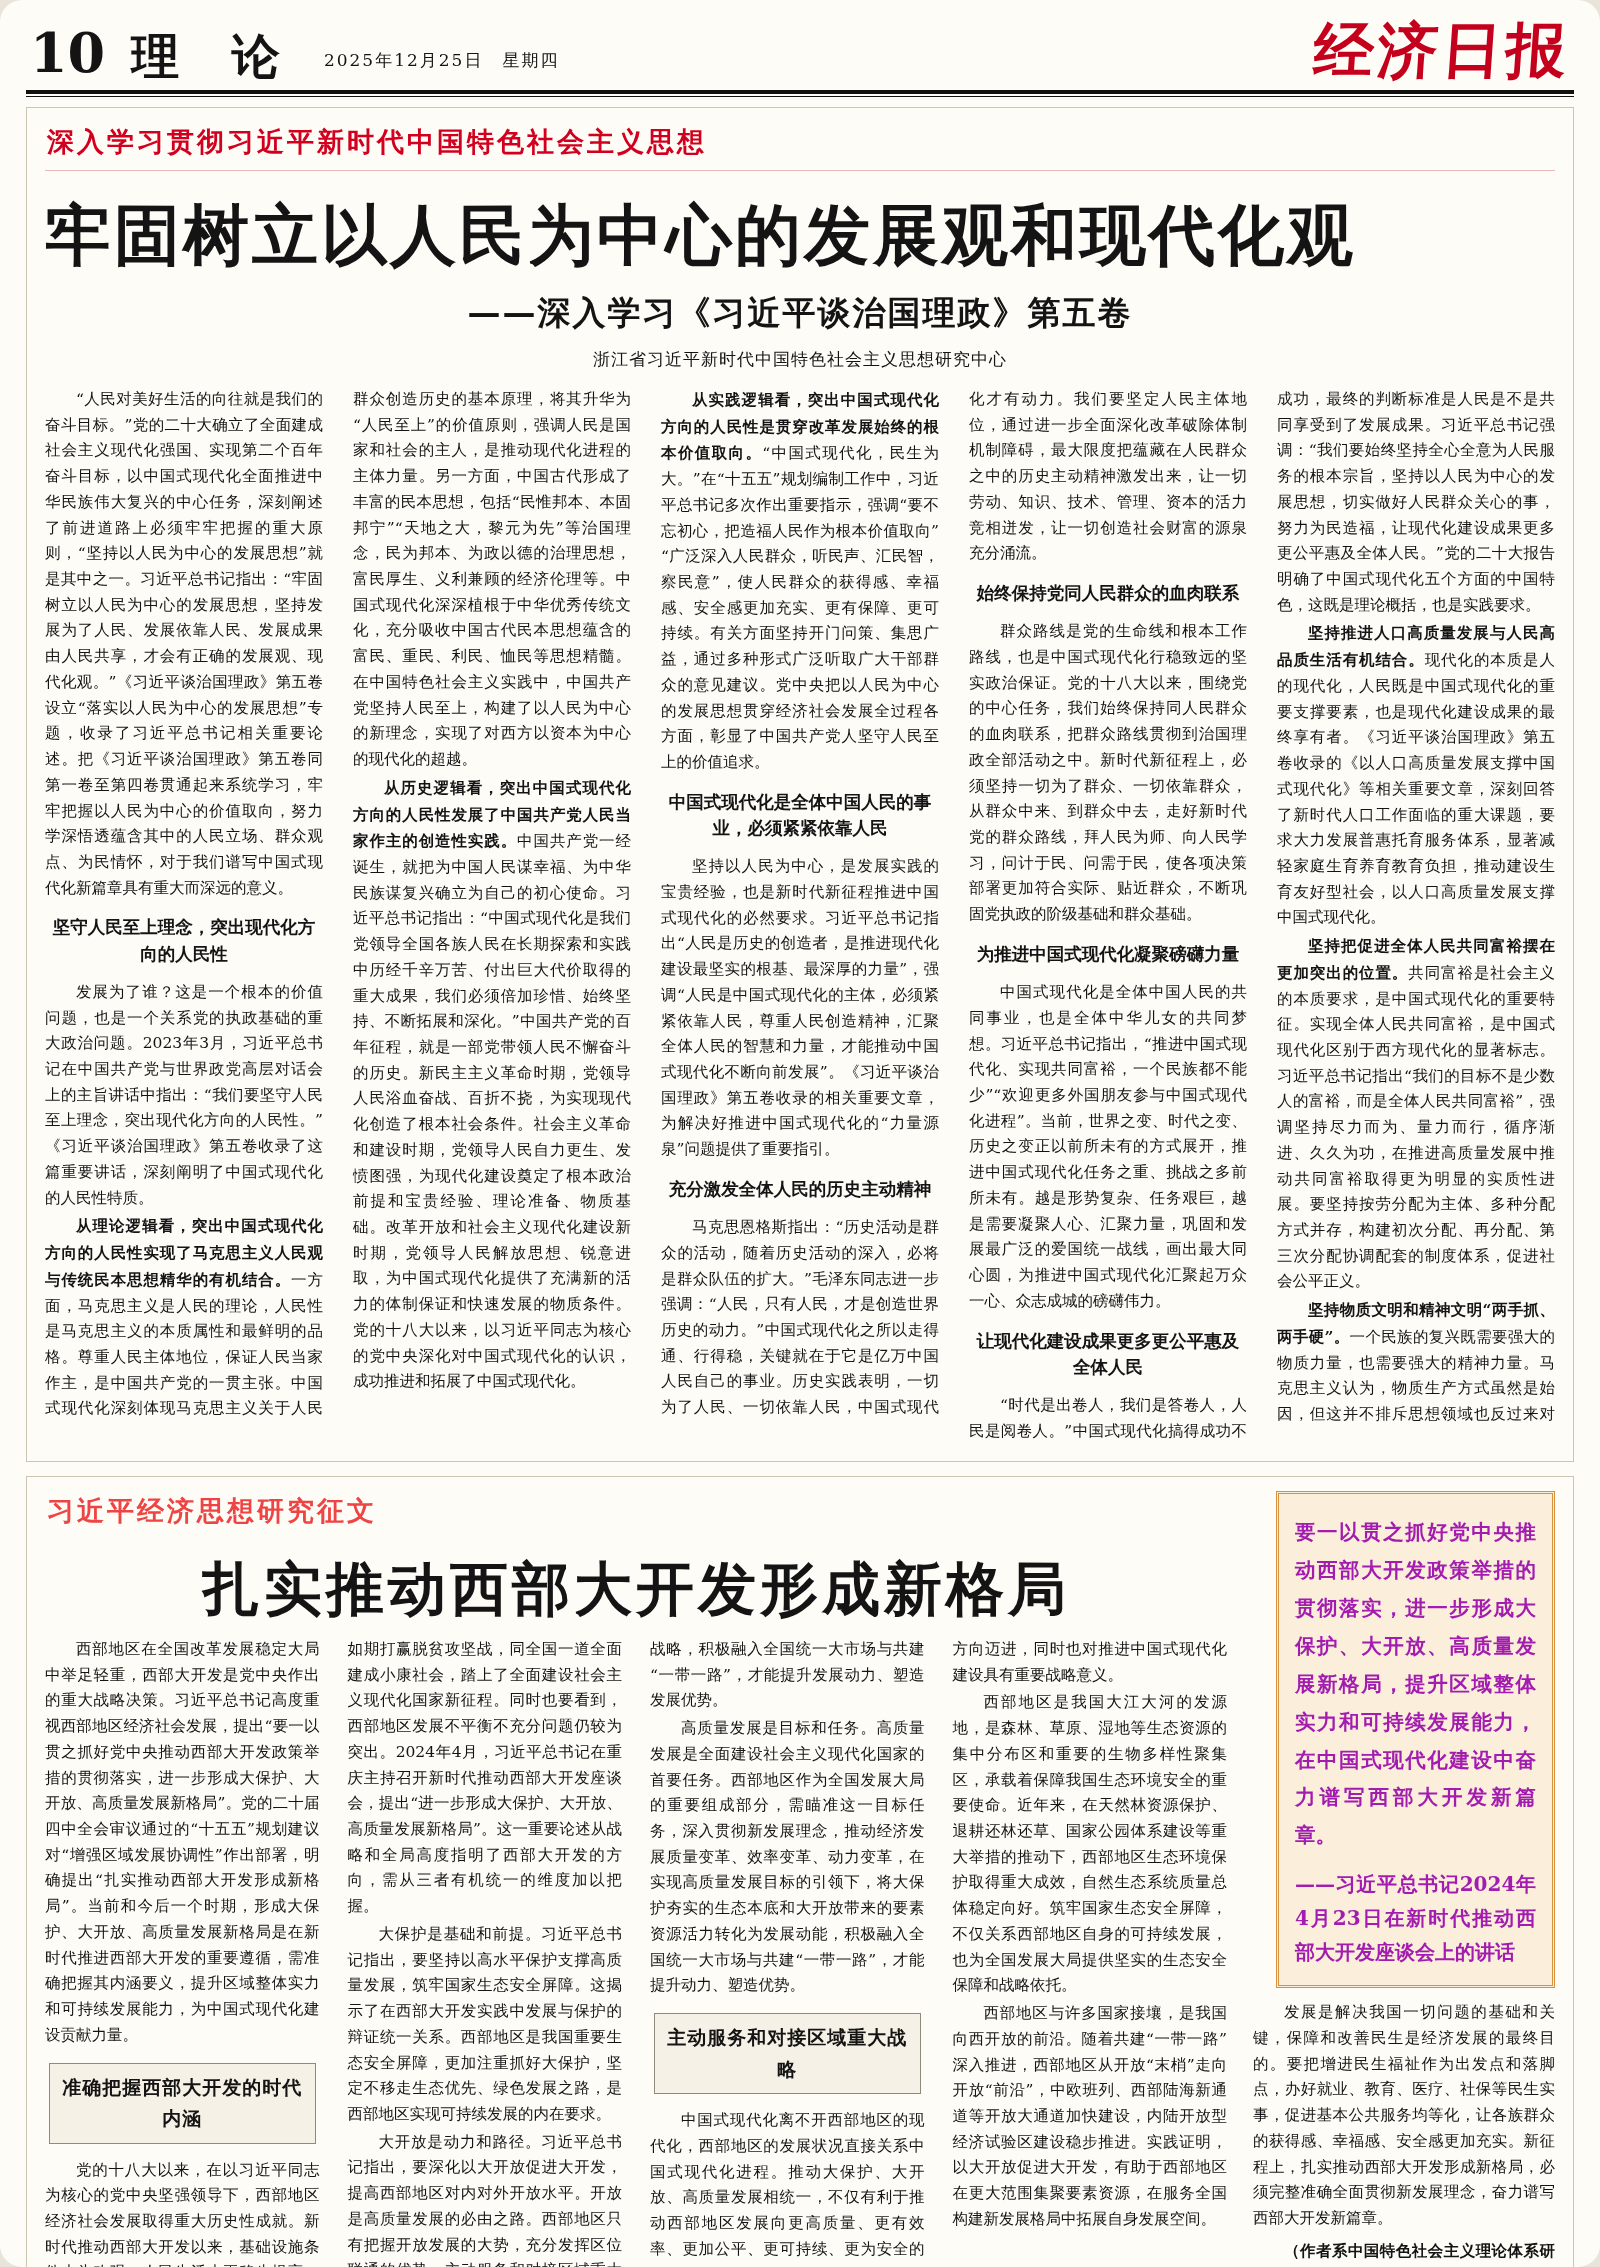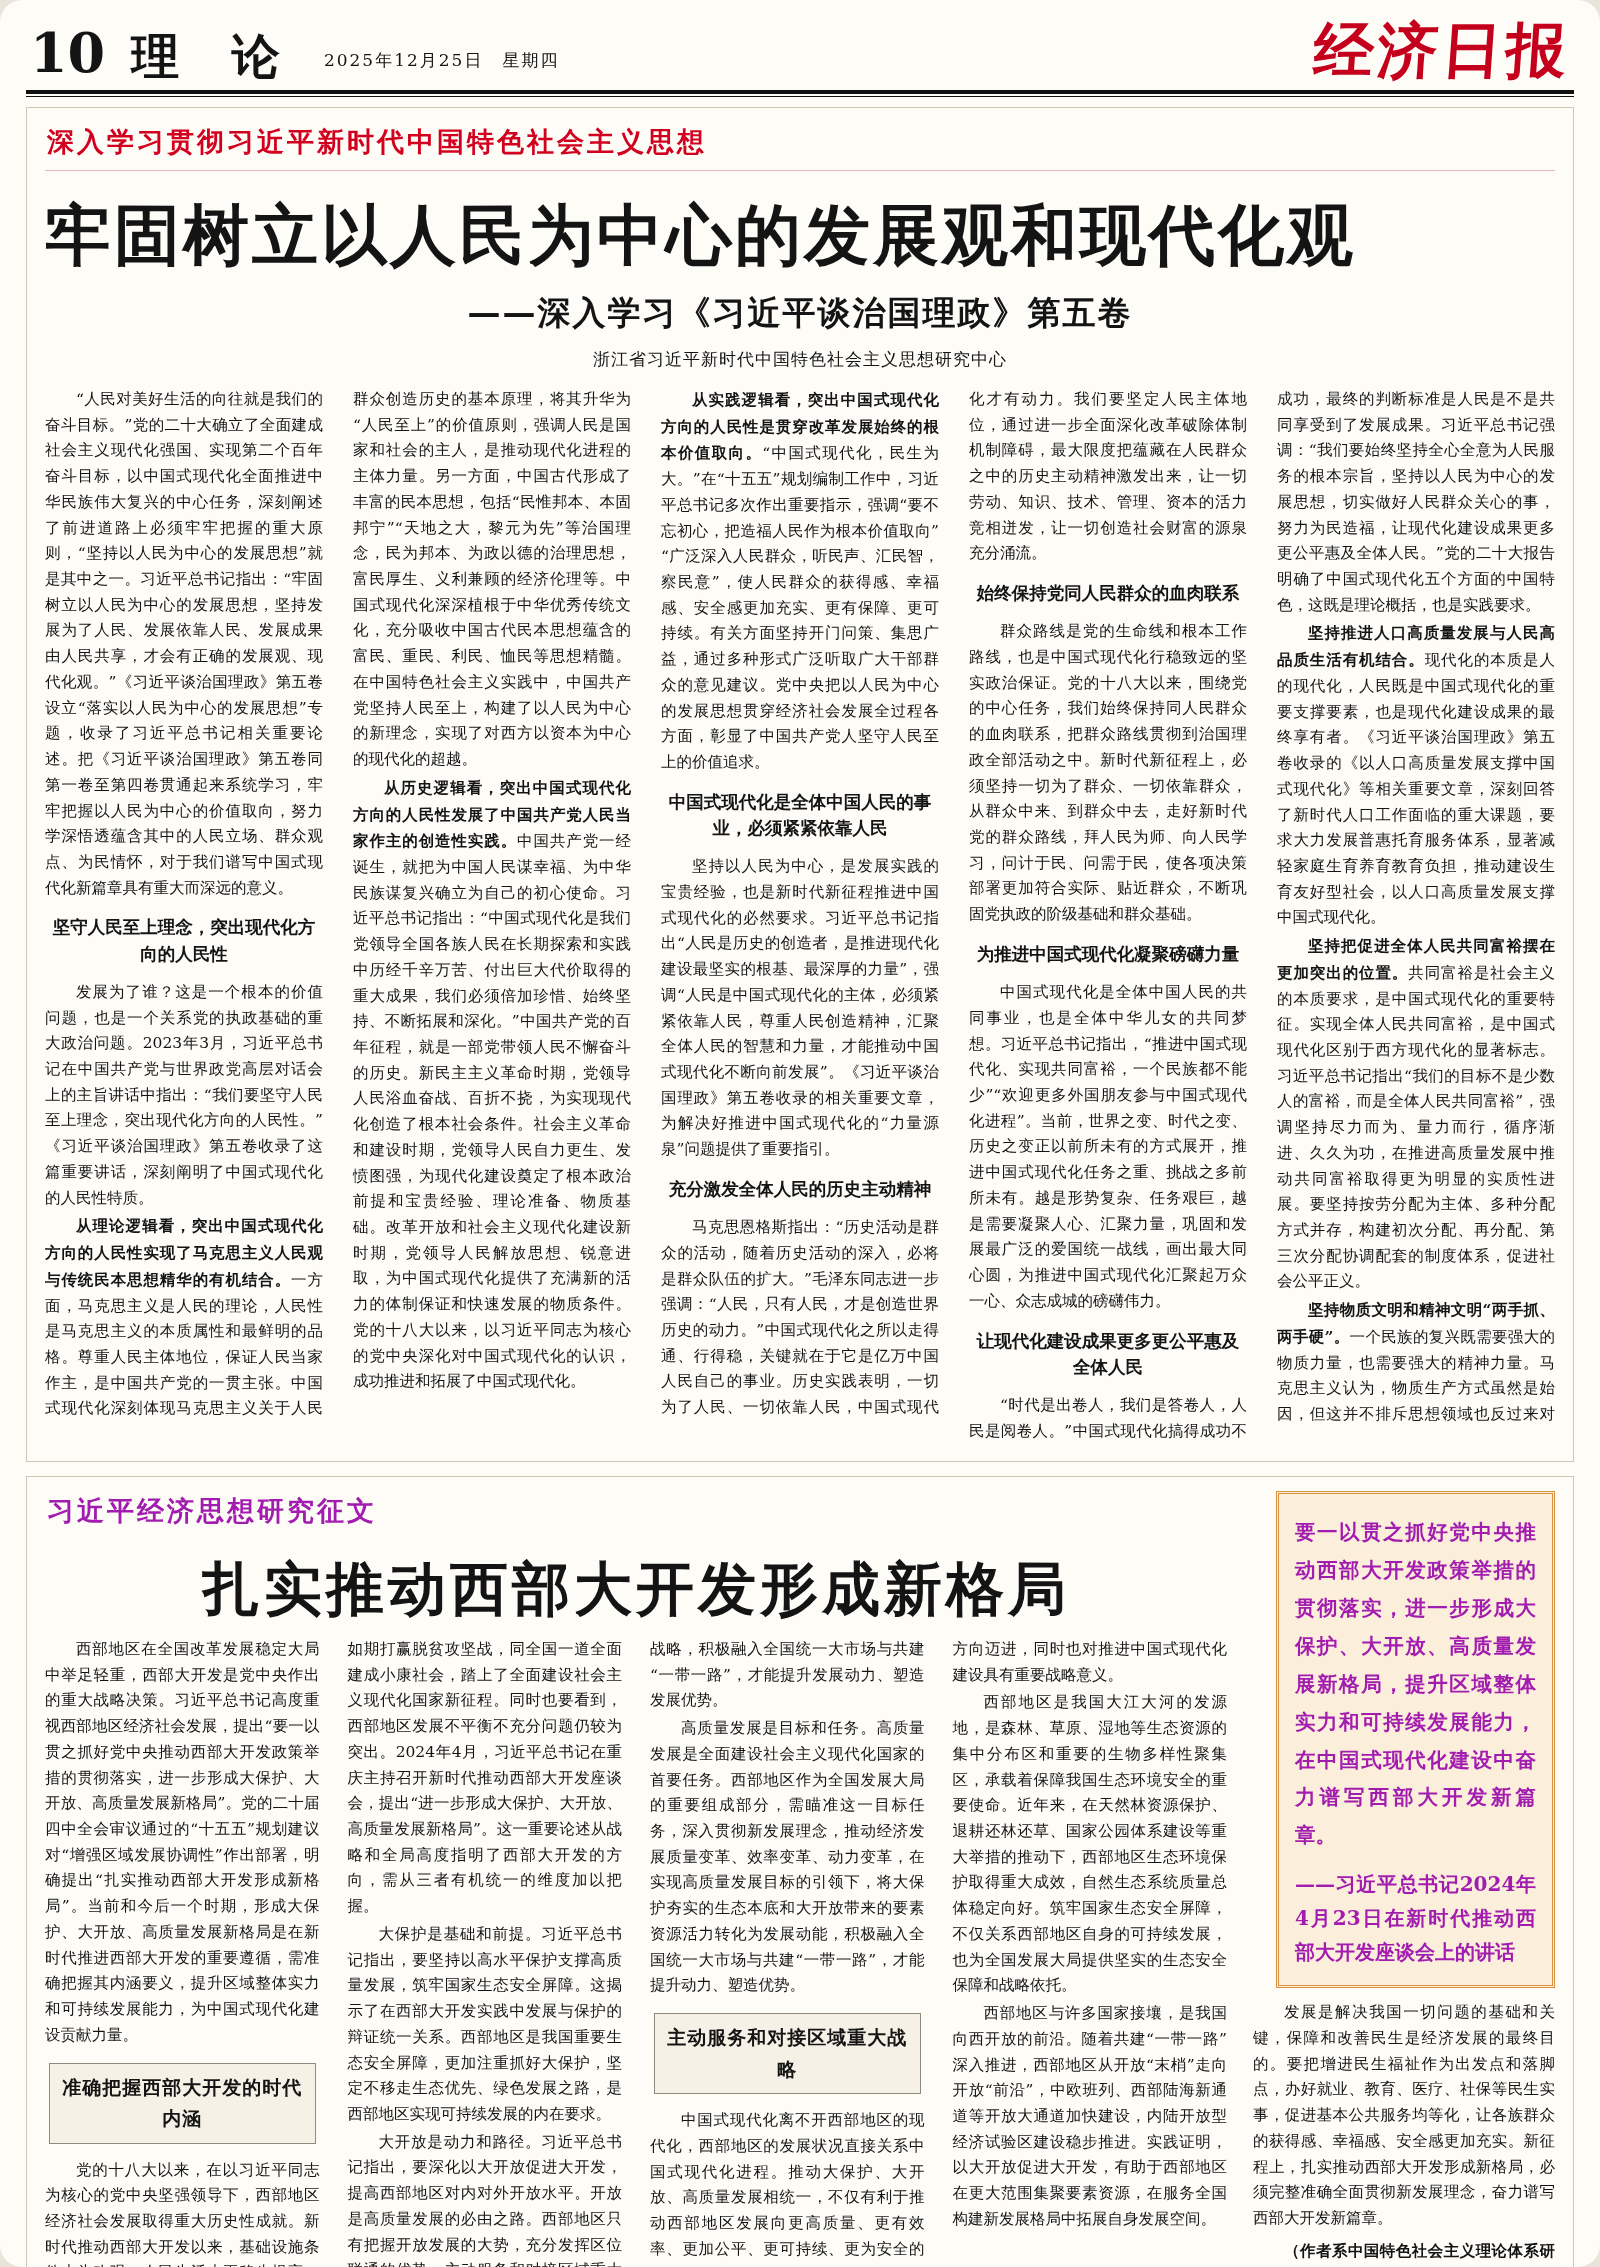--- a/index.html
+++ b/index.html
@@ -31,21 +31,21 @@
     text-align:justify; font-size:15.5px; line-height:1.66;
     height:1058px; overflow:hidden;
   }
   .body-p { text-indent:2em; margin-bottom:2px; }
   .body-p strong { font-weight:bold; }
   .col-head { text-align:center; font-weight:bold; font-size:17.5px; line-height:1.5; margin:13px 4px; break-inside:avoid; }
 
   
   .bottom-section { border:1px solid #cdc6b4; margin-top:14px; padding:14px 18px 16px; display:flex; gap:26px; height:846px; }
   .essay-left { flex:1; min-width:0; display:flex; flex-direction:column; }
-  .essay-kicker { color:#a21caf; font-weight:bold; font-size:27px; letter-spacing:3px; padding:2px 2px 8px; }
+  .essay-kicker { color:#ef4444; font-weight:bold; font-size:27px; letter-spacing:3px; padding:2px 2px 8px; }
   .essay-title { font-size:58px; font-weight:900; text-align:center; letter-spacing:4px; margin:14px 0 8px; }
   .essay-author { text-align:center; font-size:17px; letter-spacing:6px; margin-bottom:14px; }
   .essay-body {
     column-count:4; column-gap:28px; column-fill:auto;
     text-align:justify; font-size:15.5px; line-height:1.66;
     flex:1; overflow:hidden;
   }
   .boxhead { break-inside:avoid; border:1px solid #8f8a7c; background:#f5f1e6; padding:8px 10px;
     font-weight:bold; font-size:19px; text-align:center; margin:14px 4px; letter-spacing:1px; }
 

